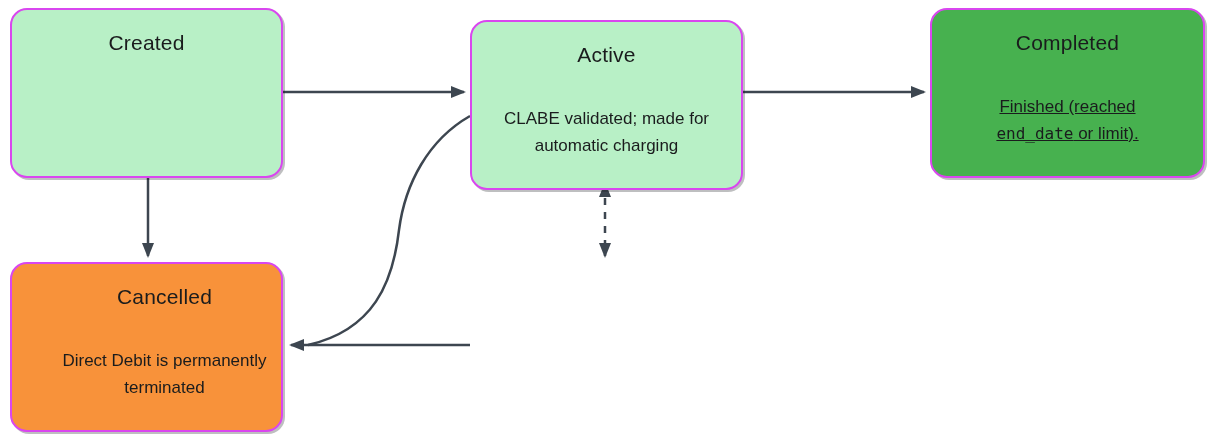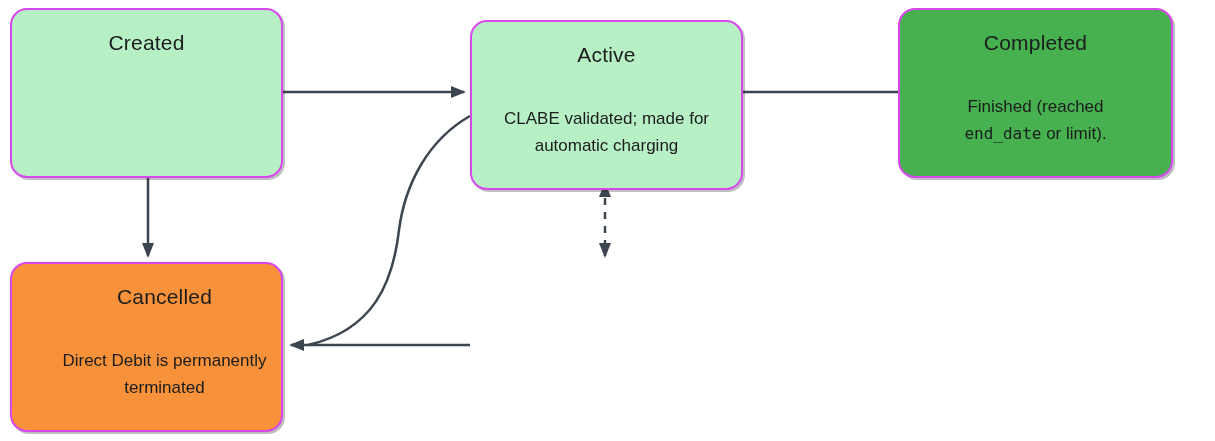--- a/index.html
+++ b/index.html
@@ -50,27 +50,27 @@
     font-family: "DejaVu Sans Mono", monospace;
     font-size: 16px;
   }
   .fill-green-light { background: #b8f0c6; }
   .fill-green       { background: #47b14f; }
   .fill-orange      { background: #f8923a; }
   .fill-yellow      { background: #f8f3a0; }
 
   #node-created   { left: 10px;  top: 8px;   }
   #node-active    { left: 470px; top: 20px;   }
-  #node-completed { left: 898px; top: 8px; width: 275px; }
+  #node-completed { left: 930px; top: 8px; width: 275px; }
   #node-cancelled { left: 10px;  top: 262px; padding-left: 36px; }
   #node-paused    { left: 470px; top: 262px; }
 
   #node-created   .node-desc { max-width: 215px; }
   #node-active    .node-desc { max-width: 232px; }
-  #node-completed .node-desc { max-width: 200px; }
+  #node-completed .node-desc { max-width: 200px; text-decoration: underline; }
   #node-cancelled .node-desc { max-width: 238px; }
   #node-paused    .node-desc { max-width: 218px; }
 </style>
 </head>
 <body>
 
 <div class="canvas">
 
   <svg class="edges-layer" width="1215" height="441" viewBox="0 0 1215 441">
     <defs>

